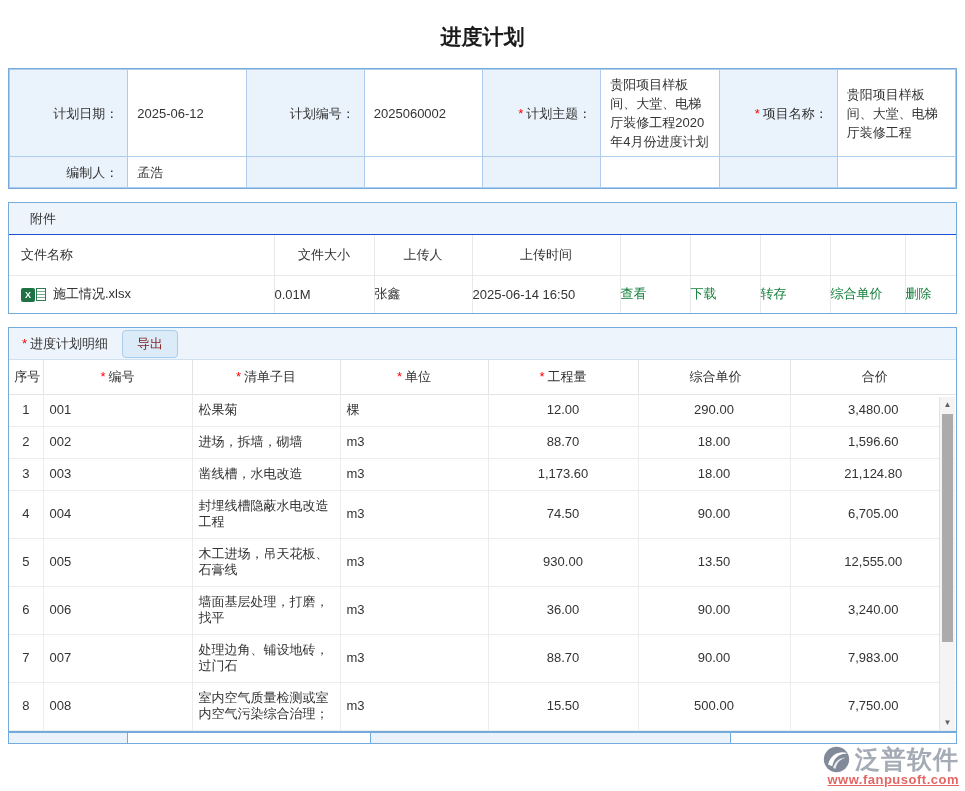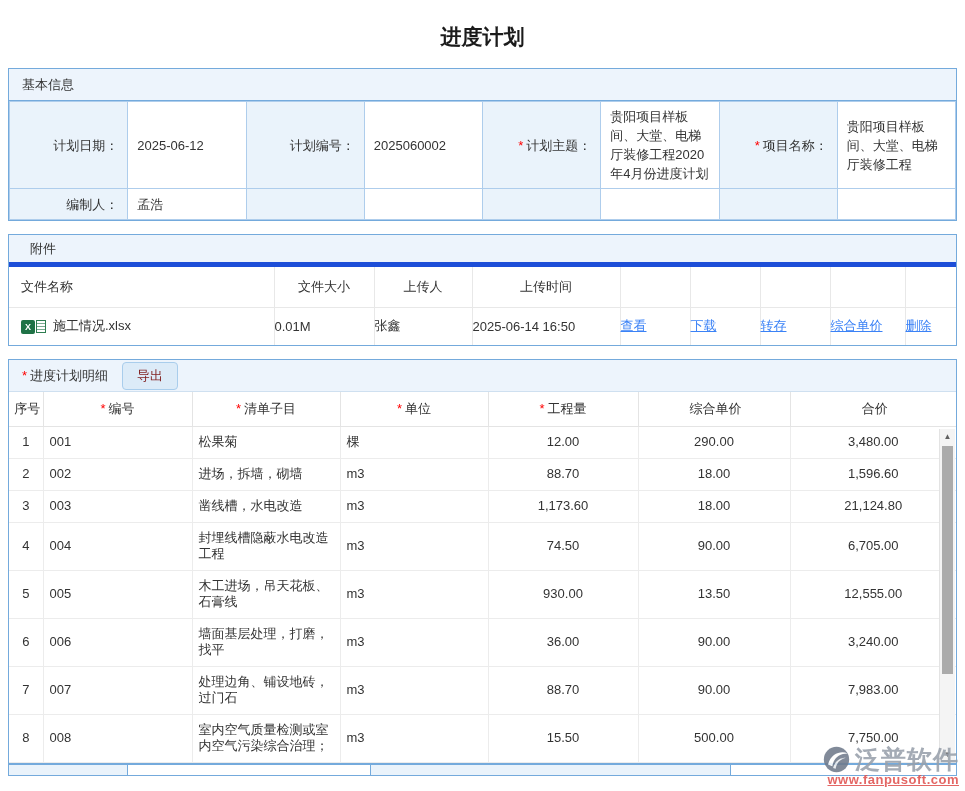--- a/index.html
+++ b/index.html
@@ -20,29 +20,29 @@
   
   .form-table { width:100%; border-collapse:collapse; table-layout:fixed; font-size:13px; }
   .form-table td { border:1px solid #aecdec; padding:5px 9px; vertical-align:middle;
                    word-break:break-all; line-height:19px; }
   .form-table .lbl { background:#eaf3fb; text-align:right; }
   .form-table .val { background:#fff; text-align:left; }
   .row-tall td { height:86px; }
   .row-short td { height:31px; }
 
   
-  .panel.attach .panel-header { border-bottom:5px solid #1d4ed8;padding-left:21px; }
+  .panel.attach .panel-header { border-bottom:1px solid #1d4ed8;padding-left:21px; }
   .att-table { width:100%; border-collapse:collapse; table-layout:fixed; font-size:13px; }
   .att-table th { font-weight:normal; color:#333; height:40px; text-align:center;
                   border-right:1px solid #e8e8e8; border-bottom:1px solid #e8e8e8; }
   .att-table td { height:38px; text-align:left;
                   border-right:1px solid #e8e8e8; }
   .att-table th:last-child, .att-table td:last-child { border-right:none; }
   .att-table .c-name { text-align:left; padding-left:12px; }
-  .lnk { color:#3b82f6; text-decoration:underline; cursor:pointer; }
+  .lnk { color:#15803d; cursor:pointer; }
 
   .xls { display:inline-flex; align-items:center; margin-right:7px; vertical-align:middle; }
   .xls-x { width:14px; height:14px; background:#1f7246; color:#fff; font-weight:bold;
            font-size:9px; line-height:14px; text-align:center; border-radius:2px; }
   .xls-grid { width:10px; height:13px; margin-left:1px; border:1px solid #2e7d51;
               background:repeating-linear-gradient(to bottom,#fff 0 2px,#7aab90 2px 3px); }
 
   
   .panel.detail { position:relative; margin-bottom:0; }
   .detail-bar { border-bottom:1px solid #cfe0f0; }
@@ -84,21 +84,20 @@
   .wm-brand { font-size:25px; font-weight:bold; color:#98a0ab; letter-spacing:1px; }
   .wm-url { font-size:13px; font-weight:bold; color:#e0524f; margin-top:-4px;
             letter-spacing:0.5px;text-decoration:underline; }
 </style>
 </head>
 <body>
 
 <div class="title">进度计划</div>
 
 <section class="panel">
-  <div class="panel-header">基本信息</div>
   <table class="form-table">
     <tbody>
         <tr class="row-tall">
       <td class="lbl"><span class="star"></span><span>计划日期：</span></td>
       <td class="val">2025-06-12</td>
       <td class="lbl"><span class="star"></span><span>计划编号：</span></td>
       <td class="val">2025060002</td>
       <td class="lbl"><span class="star">*</span><span>计划主题：</span></td>
       <td class="val">贵阳项目样板间、大堂、电梯厅装修工程2020年4月份进度计划</td>
       <td class="lbl"><span class="star">*</span><span>项目名称：</span></td>

